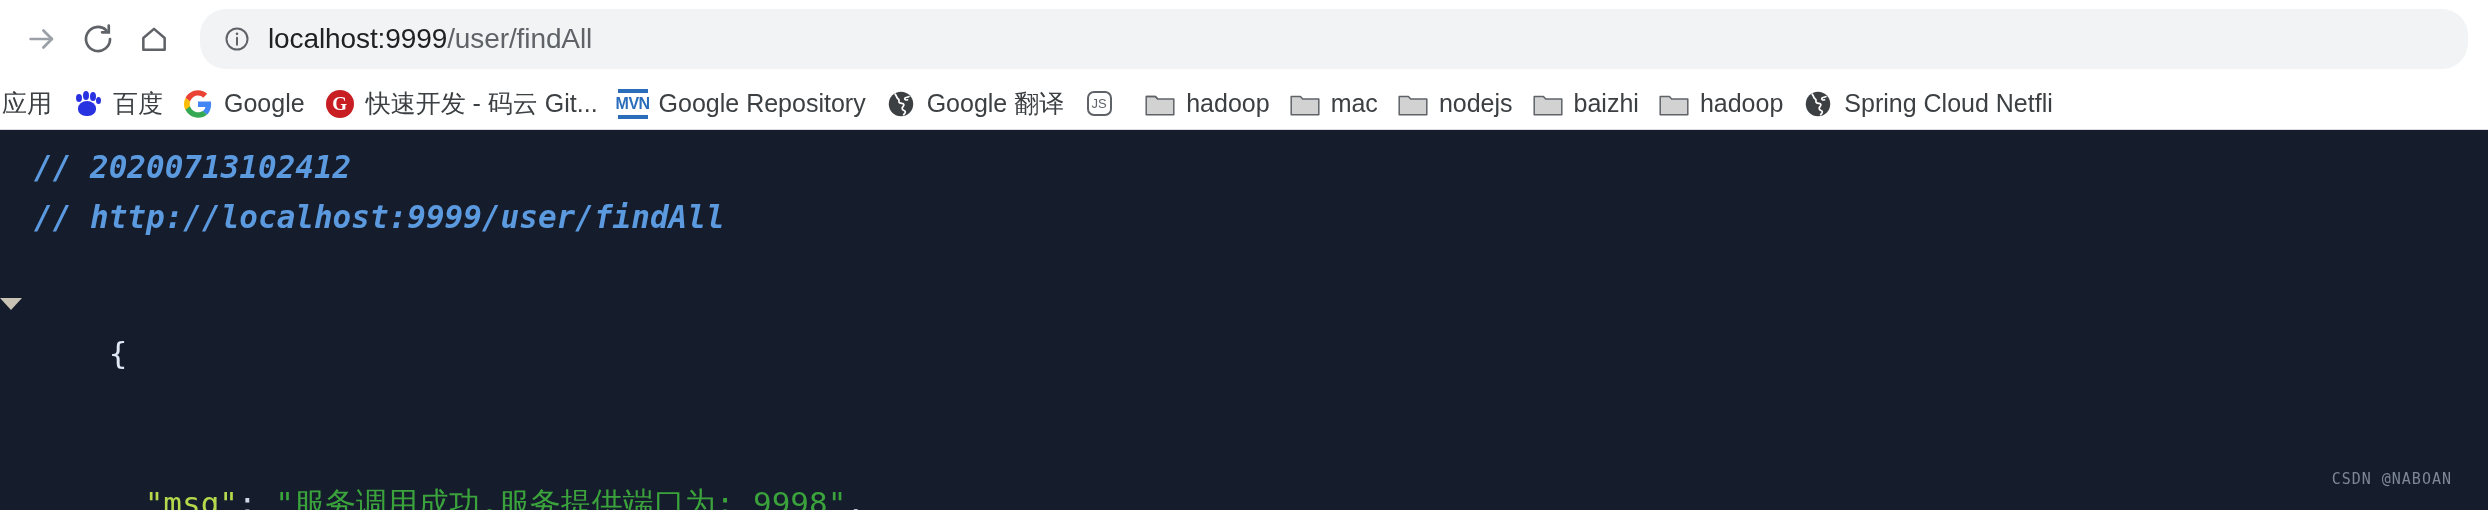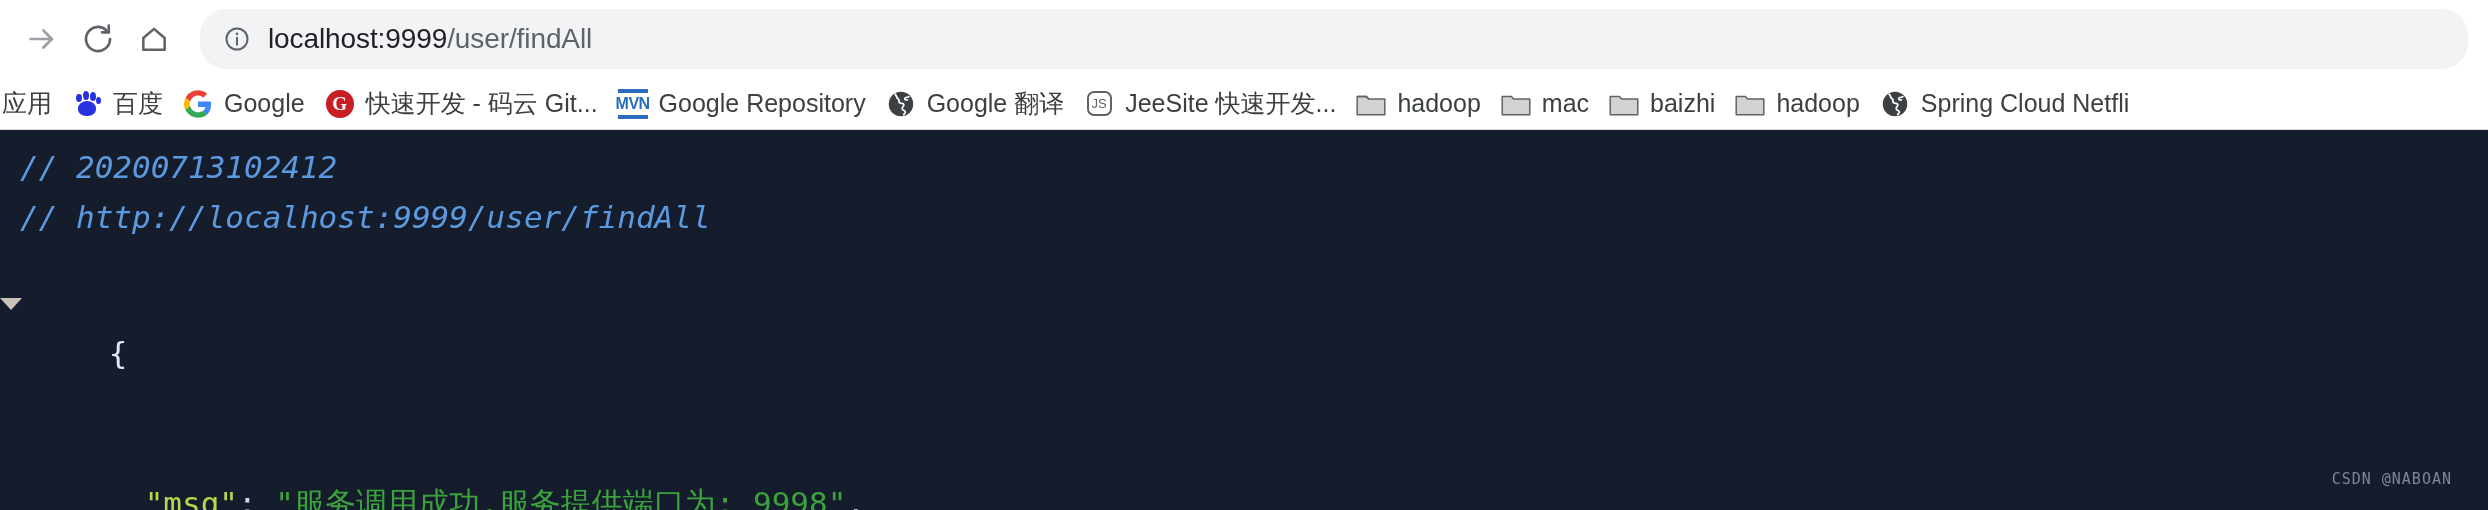--- a/index.html
+++ b/index.html
@@ -174,21 +174,22 @@
     position: relative;
     font-family: "DejaVu Sans Mono", monospace;
     font-size: 31px;
     line-height: 50px;
     overflow: hidden;
     box-sizing: border-box;
     padding-top: 12px;
   }
   .json-line {
     white-space: pre;
-    padding-left: 20px;
+    padding-left: 34px;
+    font-weight: bold;
   }
   .comment {
     color: #5c9ae0;
     font-style: italic;
   }
   .spacer-line { height: 36px; }
 
   .json-row {
     position: relative;
     white-space: pre;
@@ -317,21 +318,20 @@
           <path d="M18.8 5.6c-1.2.9-2.8.3-3.5 1.5-.6 1.2 1.2 1.8 2.3 1.3" fill="none" stroke="#ffffff" stroke-width="1.4" stroke-linecap="round"></path>
         </svg>
       </span>
       <span class="bm-label">Google 翻译</span>
     </div>
 
     <div class="bookmark">
       <span class="bm-icon">
         <span class="fav-js">JS</span>
       </span>
-      <span class="bm-label">JeeSite 快速开发...</span>
     </div>
 
     <div class="bookmark">
       <span class="bm-icon">
         <svg width="30" height="26" viewBox="0 0 30 26">
           <path d="M1.2 5.5h9.2l2.3 2.6h16.1v15.6H1.2z" fill="#d2d2d2" stroke="#5f6368" stroke-width="1.5" stroke-linejoin="round"></path>
           <path d="M1.2 5.5h9.2l2.3 2.6" fill="none" stroke="#5f6368" stroke-width="1.5" stroke-linejoin="round"></path>
         </svg>
       </span>
       <span class="bm-label">hadoop</span>
@@ -339,20 +339,28 @@
 
     <div class="bookmark">
       <span class="bm-icon">
         <svg width="30" height="26" viewBox="0 0 30 26">
           <path d="M1.2 5.5h9.2l2.3 2.6h16.1v15.6H1.2z" fill="#d2d2d2" stroke="#5f6368" stroke-width="1.5" stroke-linejoin="round"></path>
         </svg>
       </span>
       <span class="bm-label">mac</span>
     </div>
 
+    <div class="bookmark">
+      <span class="bm-icon">
+        <svg width="30" height="26" viewBox="0 0 30 26">
+          <path d="M1.2 5.5h9.2l2.3 2.6h16.1v15.6H1.2z" fill="#d2d2d2" stroke="#5f6368" stroke-width="1.5" stroke-linejoin="round"></path>
+        </svg>
+      </span>
+      <span class="bm-label">nodejs</span>
+    </div>
 
     <div class="bookmark">
       <span class="bm-icon">
         <svg width="30" height="26" viewBox="0 0 30 26">
           <path d="M1.2 5.5h9.2l2.3 2.6h16.1v15.6H1.2z" fill="#d2d2d2" stroke="#5f6368" stroke-width="1.5" stroke-linejoin="round"></path>
         </svg>
       </span>
       <span class="bm-label">baizhi</span>
     </div>
 

